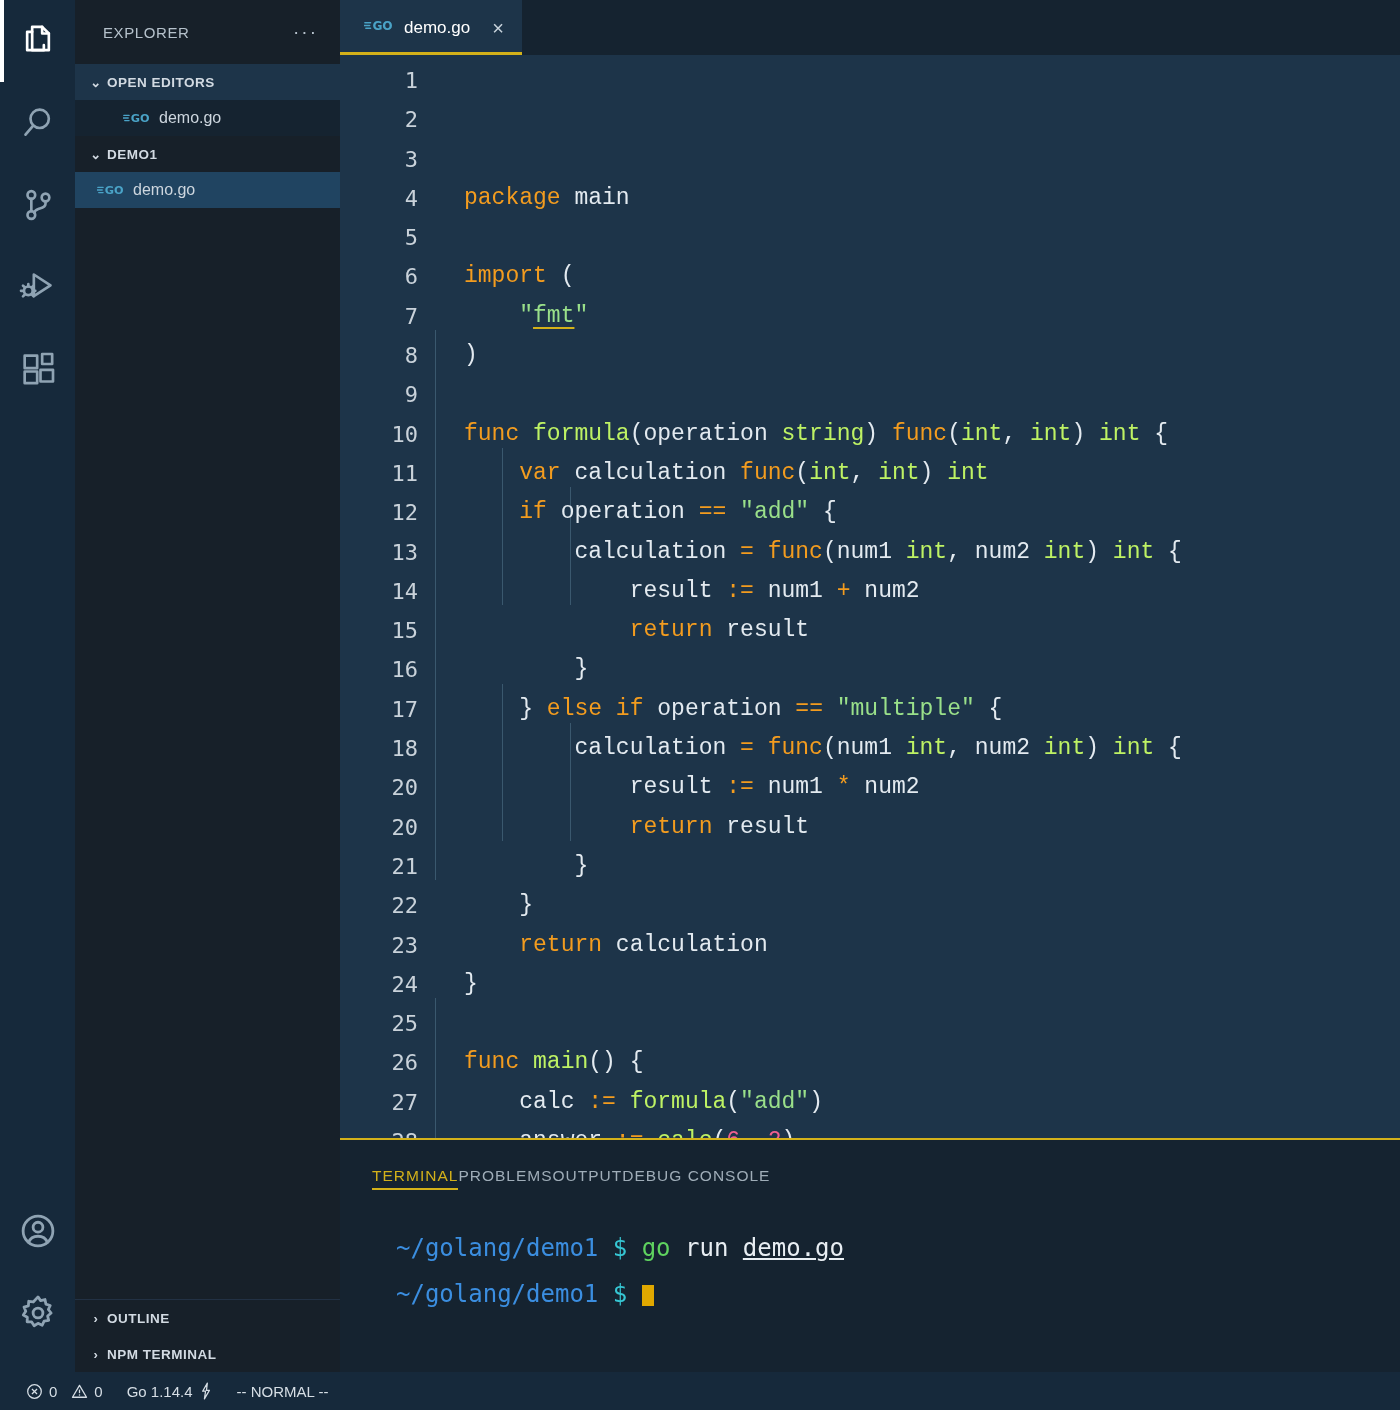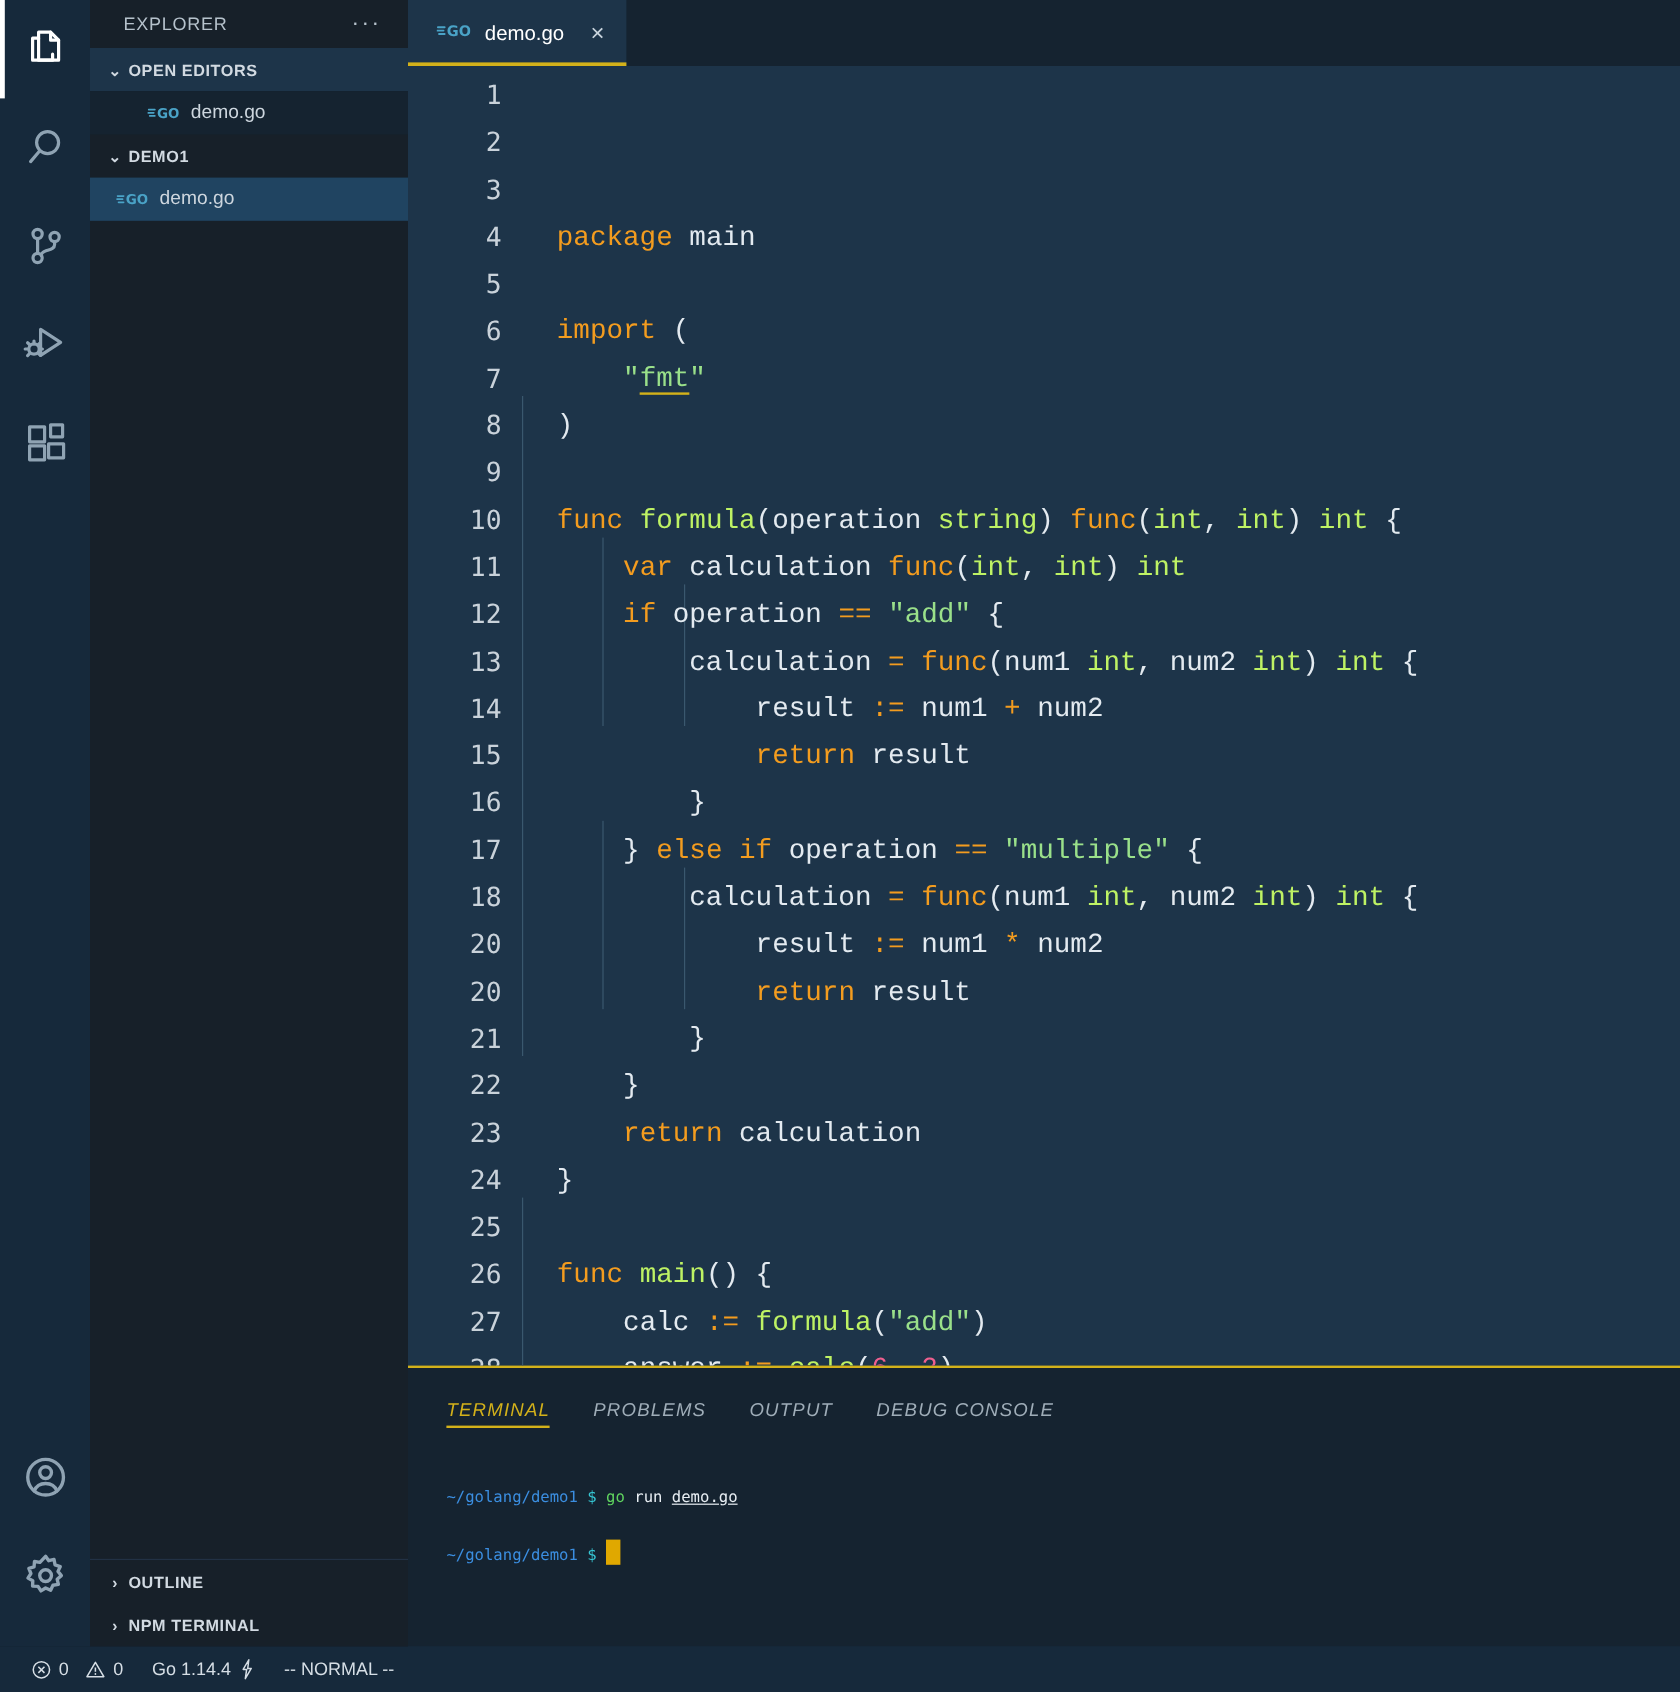--- a/index.html
+++ b/index.html
@@ -43,21 +43,21 @@
   .act-item.active .act-icon-stroke { stroke: #ffffff; }
 
   
   .sidebar {
     width: 265px; flex: 0 0 265px;
     background: #172029;
     display: flex; flex-direction: column;
     position: relative;
   }
   .sb-header {
-    height: 40px;
+    height: 64px;
     display: flex; align-items: center;
     padding: 0 22px 0 28px;
     color: #b6c2cc;
     font-size: 15px; letter-spacing: 0.6px;
   }
   .sb-header .title { flex: 1; }
   .sb-header .dots { color: #b6c2cc; font-size: 19px; letter-spacing: 2px; line-height: 10px; cursor: pointer; }
 
   .sb-section-head {
     height: 36px;
@@ -164,39 +164,40 @@
   .guides { position: absolute; inset: 0; pointer-events: none; }
   .guide { position: absolute; width: 1px; background: #3a586e; }
 
   
   .panel {
     height: 232px; flex: 0 0 232px;
     background: #152330;
     display: flex; flex-direction: column;
     padding-left: 32px;
   }
-  .panel-tabs { display: flex; align-items: center; gap: 36px; height: 62px; padding-top: 10px; font-style: italic; }
+  .panel-tabs { display: flex; align-items: center; height: 62px; padding-top: 10px; }
   .panel-tab {
     color: #9fadb8; font-size: 15.5px; letter-spacing: 1px;
     position: relative; height: 100%;
     display: flex; align-items: center;
     cursor: pointer;
   }
   .panel-tab.active { color: #d3b11a; }
   .panel-tab.active::after {
     content: ""; position: absolute; left: 0; right: 0; bottom: 12px;
     height: 2px; background: #d3b11a;
   }
   .term {
     font-family: "DejaVu Sans Mono", monospace;
-    font-size: 13px;
+    font-size: 24px;
     line-height: 23px;
     color: #e8eef3;
     padding-top: 12px;
     white-space: pre;
+    margin-left: 24px;
   }
   .t-path { color: #3b8ee0; }
   .t-dollar { color: #36c6d3; }
   .t-cmd { color: #5fd35f; }
   .t-arg { color: #e8eef3; }
   .t-file { color: #e8eef3; text-decoration: underline; }
   .t-cursor {
     display: inline-block; width: 12px; height: 21px;
     background: #e0a800; vertical-align: -4px;
   }

